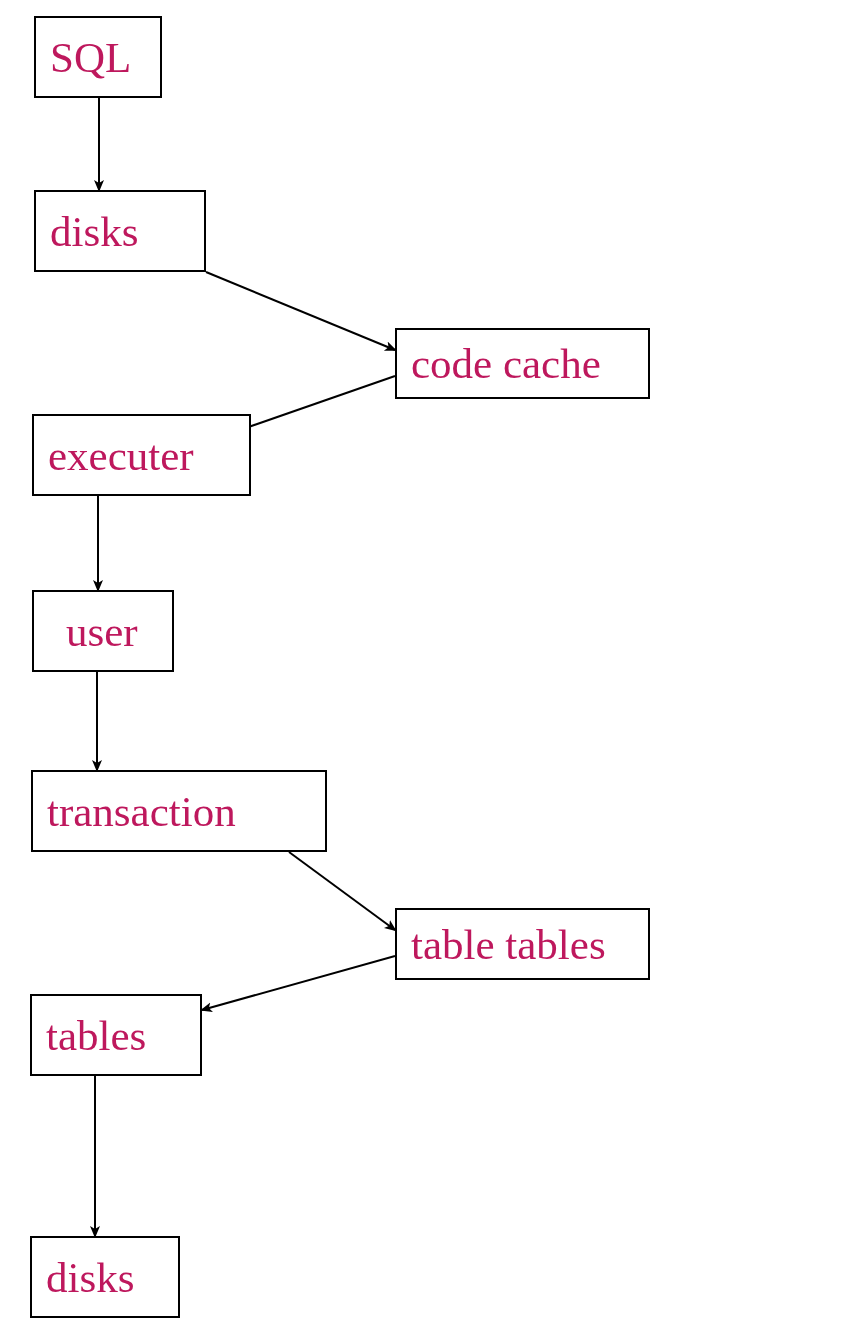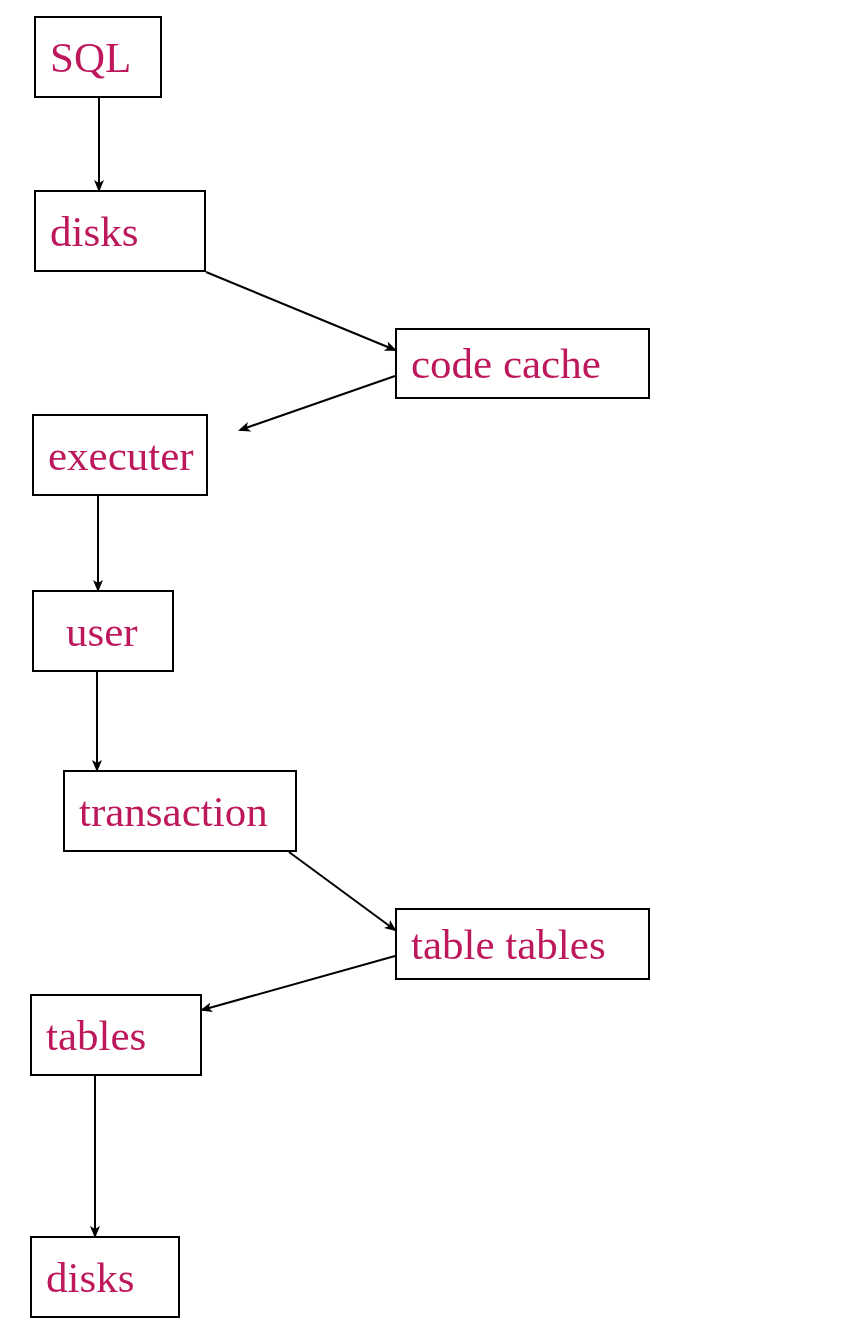--- a/index.html
+++ b/index.html
@@ -62,27 +62,27 @@
 
   <div class="node" style="left: 34px; top: 16px; width: 128px; height: 82px;">
       <span>SQL</span>
     </div>
   <div class="node" style="left: 34px; top: 190px; width: 172px; height: 82px;">
       <span>disks</span>
     </div>
   <div class="node" style="left: 395px; top: 328px; width: 255px; height: 71px;">
       <span>code cache</span>
     </div>
-  <div class="node" style="left: 32px; top: 414px; width: 176px; height: 82px;">
+  <div class="node" style="left: 32px; top: 414px; width: 219px; height: 82px;">
       <span>executer</span>
     </div>
   <div class="node" style="left: 32px; top: 590px; width: 142px; height: 82px; padding-left: 32px;">
       <span>user</span>
     </div>
-  <div class="node" style="left: 31px; top: 770px; width: 234px; height: 82px; margin-left: 32px;">
+  <div class="node" style="left: 31px; top: 770px; width: 296px; height: 82px;">
       <span>transaction</span>
     </div>
   <div class="node" style="left: 395px; top: 908px; width: 255px; height: 72px;">
       <span>table tables</span>
     </div>
   <div class="node" style="left: 30px; top: 994px; width: 172px; height: 82px;">
       <span>tables</span>
     </div>
   <div class="node" style="left: 30px; top: 1236px; width: 150px; height: 82px; text-align: right;">
       <span>disks</span>

